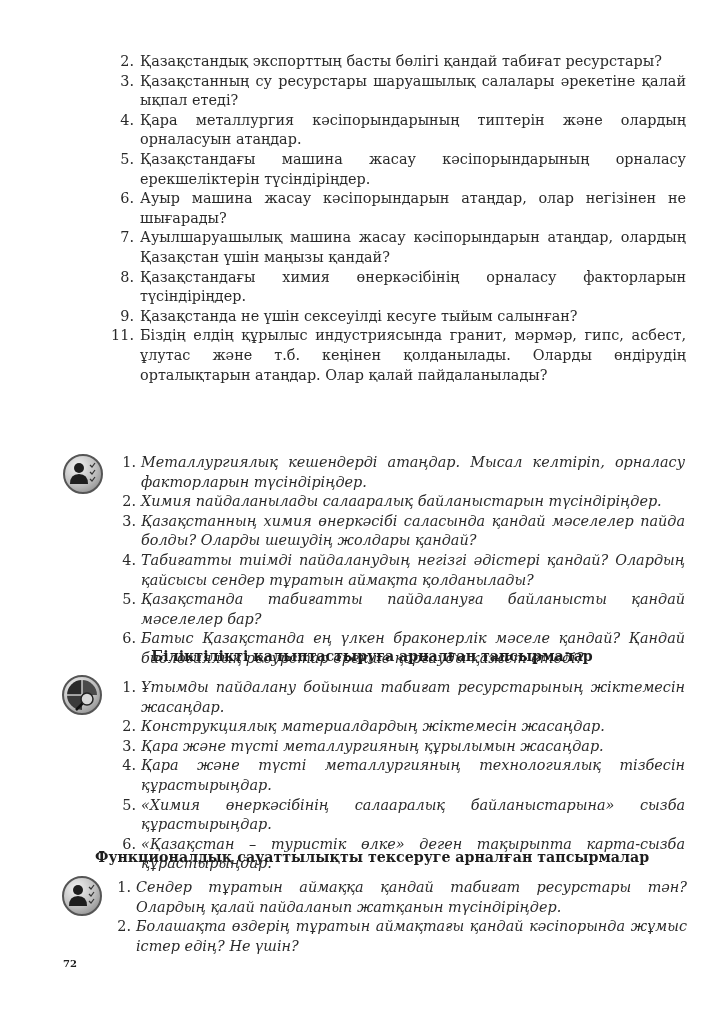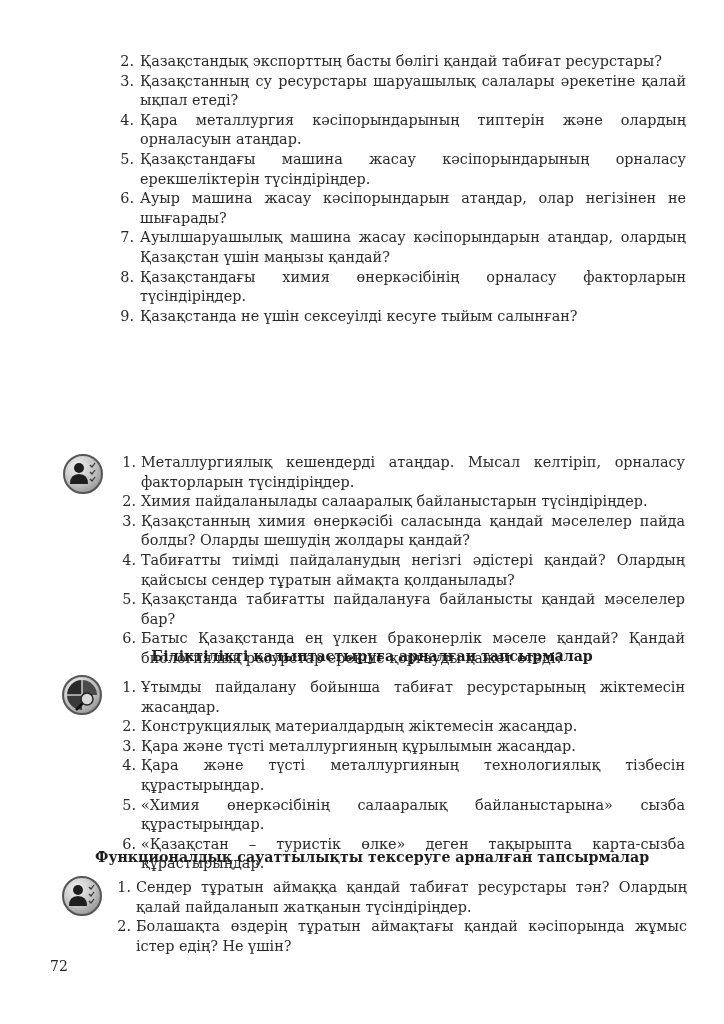--- a/index.html
+++ b/index.html
@@ -19,38 +19,38 @@
     position: absolute; text-align: right; width: 24px;
   }
   .item .txt { display: block; }
   .sec1 { top: 52px; left: 116px; width: 570px; }
   .sec1 .item .num { left: -6px; }
   .sec1 .item .txt { margin-left: 24px; }
   .sec2 { top: 453px; left: 120px; width: 565px; }
   .sec3 { top: 678px; left: 120px; width: 565px; }
   .sec4 { top: 878px; left: 115px; width: 572px; }
   .sec2 .item .num, .sec3 .item .num, .sec4 .item .num { left: -4px; width: 20px; }
-  .sec2 .item .txt, .sec3 .item .txt, .sec4 .item .txt { margin-left: 21px; }
+  .sec2 .item .txt, .sec3 .item .txt, .sec4 .item .txt { margin-left: 21px; font-style: italic; }
   .heading {
     position: absolute; left: 0; width: 724px; text-align: center;
     font-weight: bold; font-size: 14.2px; color: #1e1e1e;
   }
   .h1 { top: 648px; left: 10px; }
   .h2 { top: 849px; left: 10px; }
   .icon {
     position: absolute; width: 40px; height: 40px; border-radius: 50%;
     background: radial-gradient(circle at 35% 30%, #f2f2f2 0%, #bdbdbd 55%, #7a7a7a 100%);
     border: 2px solid #555; box-sizing: border-box;
   }
   .icon svg { position: absolute; left: 0; top: 0; }
   .icon-1 { left: 63px; top: 454px; }
   .icon-2 { left: 62px; top: 675px; }
   .icon-3 { left: 62px; top: 876px; }
   .page-num {
-    position: absolute; left: 50px; top: 958px; font-size: 14px; font-weight: normal; color: #1e1e1e;
+    position: absolute; left: 63px; top: 958px; font-size: 10px; font-weight: bold; color: #1e1e1e;
   }
 </style>
 </head>
 <body>
 
 <div class="page">
 
   <ol class="list sec1">
     <li class="item">
         <span class="num">2.</span>
@@ -76,20 +76,24 @@
         <span class="num">7.</span>
         <span class="txt">Ауылшаруашылық машина жасау кәсіпорындарын атаңдар, олардың Қазақстан үшін маңызы қандай?</span>
       </li>
     <li class="item">
         <span class="num">8.</span>
         <span class="txt">Қазақстандағы химия өнеркәсібінің орналасу факторларын түсіндіріңдер.</span>
       </li>
     <li class="item">
         <span class="num">9.</span>
         <span class="txt">Қазақстанда не үшін сексеуілді кесуге тыйым салынған?</span>
+      </li>
+    <li class="item">
+        <span class="num">11.</span>
+        <span class="txt">Біздің елдің құрылыс индустриясында гранит, мәрмәр, гипс, асбест, ұлутас және т.б. кеңінен қолданылады. Оларды өндірудің орталықтарын атаңдар. Олар қалай пайдаланылады?</span>
       </li>
   </ol>
 
   <div class="icon icon-1">
     <svg width="36" height="36" viewBox="0 0 36 36">
       <circle cx="14" cy="12" r="5" fill="#1e1e1e"></circle>
       <path d="M5 28 Q5 18 14 18 Q23 18 23 28 Z" fill="#1e1e1e"></path>
       <path d="M25 9 l2 2 l3 -4 M25 16 l2 2 l3 -4 M25 23 l2 2 l3 -4" stroke="#333" stroke-width="1.2" fill="none"></path>
     </svg>
   </div>

